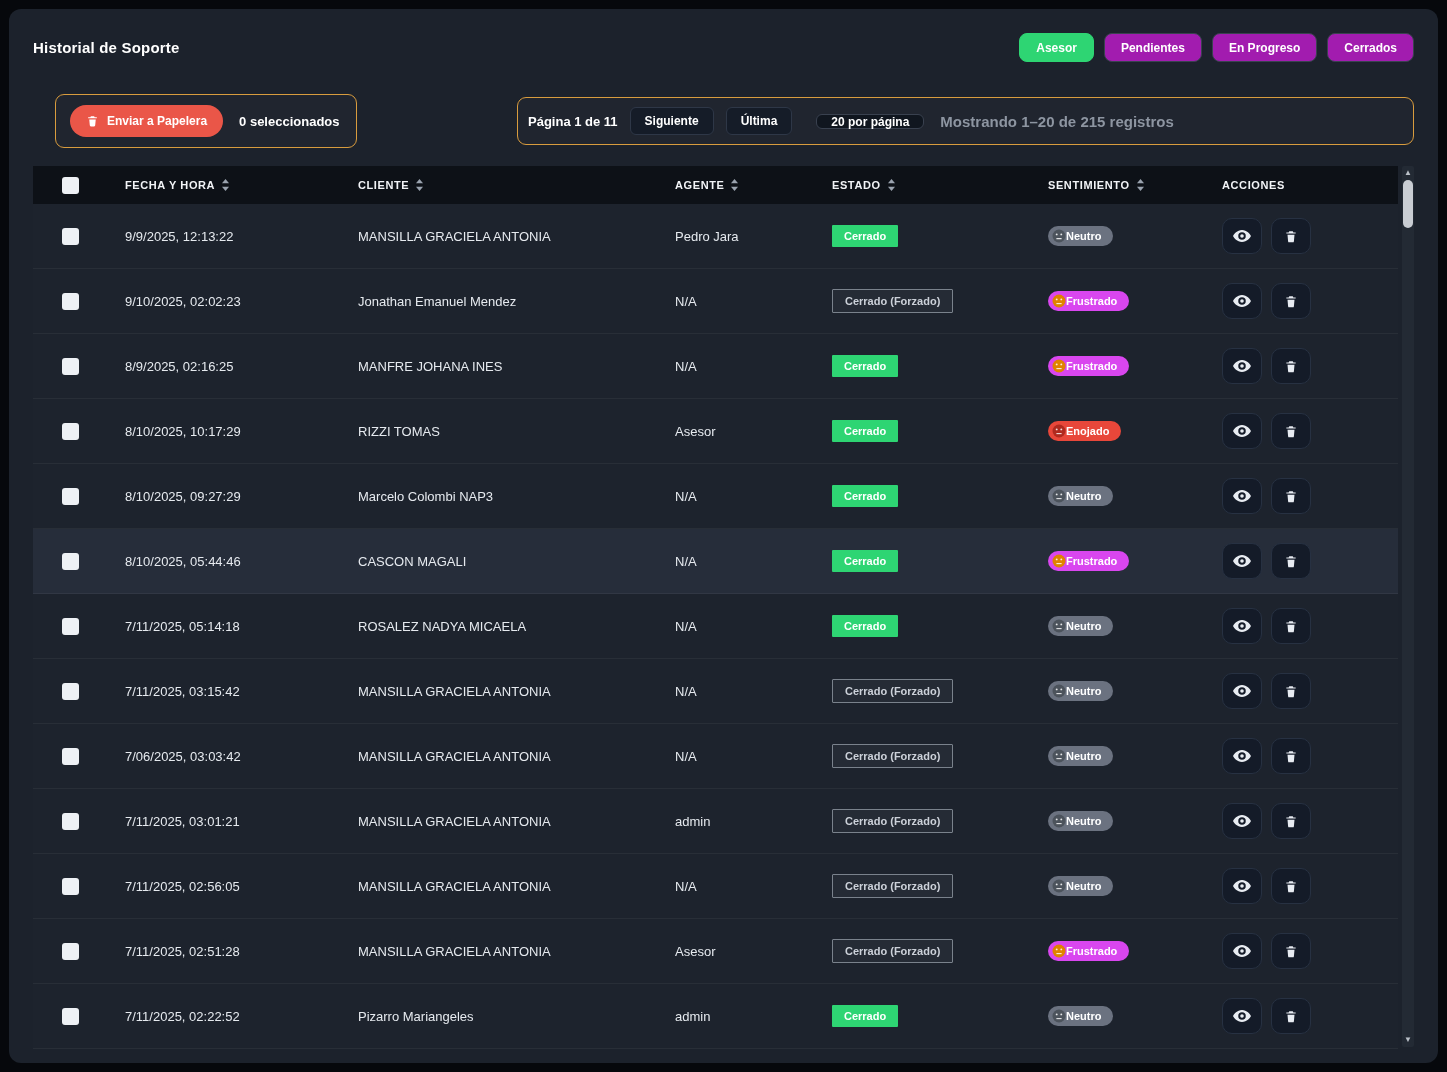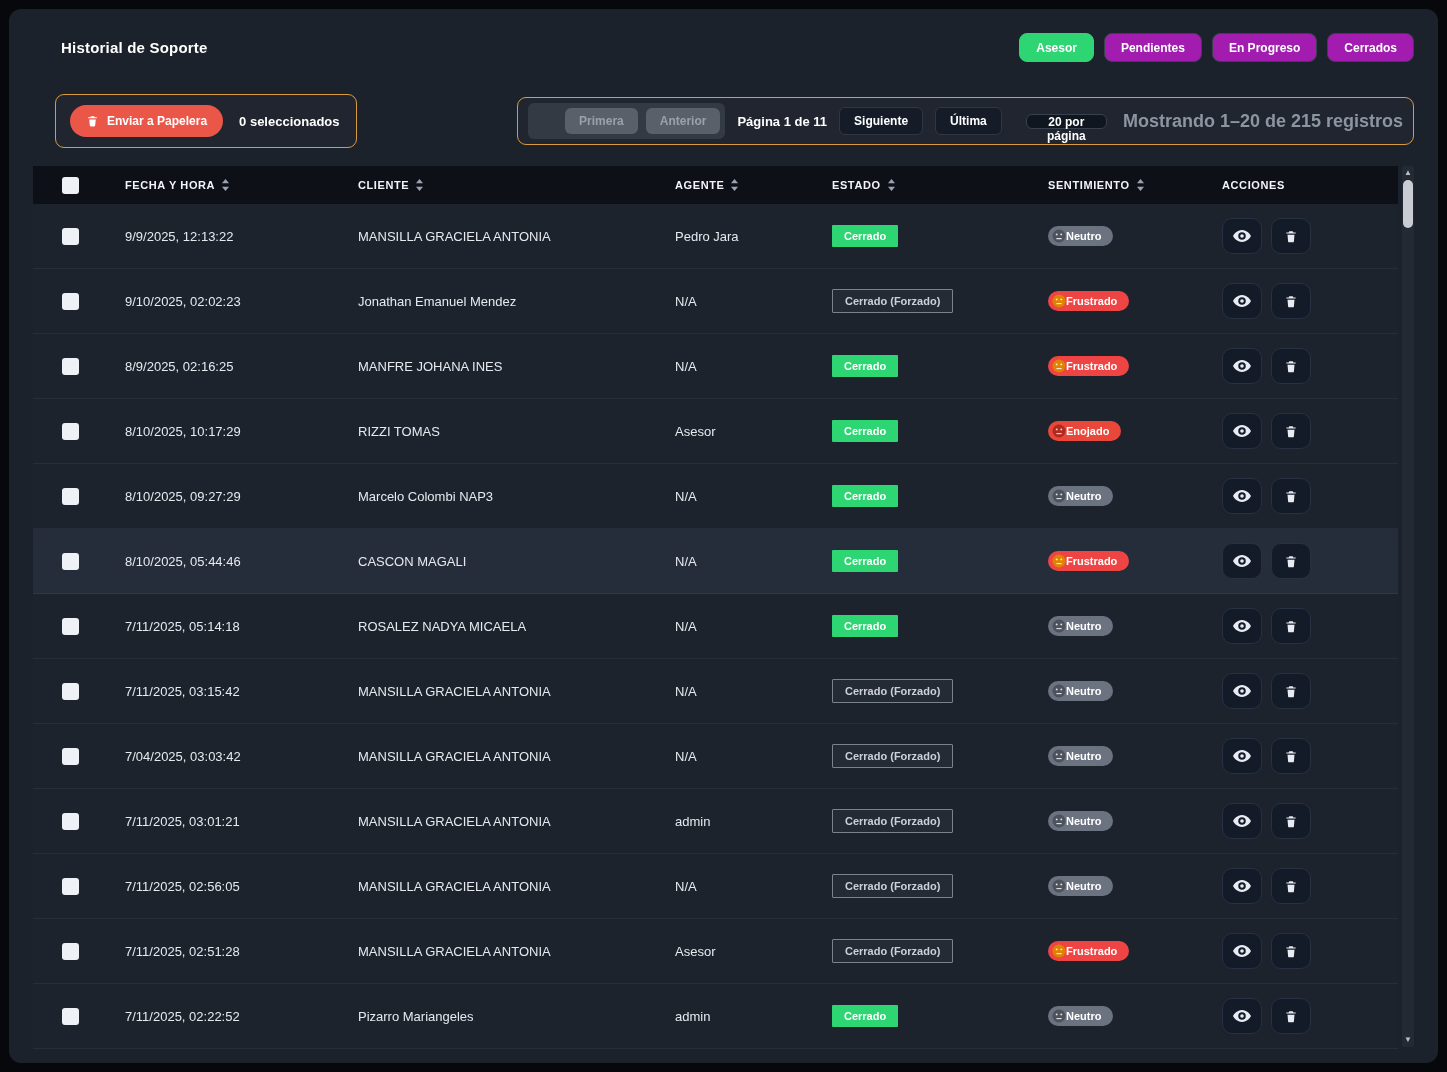--- a/index.html
+++ b/index.html
@@ -3,21 +3,21 @@
 <meta charset="utf-8">
 <style>
   * { margin:0; padding:0; box-sizing:border-box; }
   html,body { width:1447px; height:1072px; overflow:hidden; background:#06080c;
     font-family:"Liberation Sans","DejaVu Sans",sans-serif; }
   .app { position:absolute; inset:9px; background:#1c222c; border-radius:12px;
     padding:0 24px; overflow:hidden; }
 
   
   .header-row { display:flex; justify-content:space-between; align-items:center; margin-top:24px; }
-  .page-title { color:#fff; font-size:15px; font-weight:bold; letter-spacing:.2px;margin-left:28px; }
+  .page-title { color:#fff; font-size:15px; font-weight:bold; letter-spacing:.2px; }
   .filter-group { display:flex; gap:10px; }
   .filter-btn { height:29px; padding:0 16px; border-radius:8px; font-size:12px; font-weight:bold;
     color:#fff; background:#a21caf; border:1px solid #3a4250; cursor:pointer;
     font-family:inherit; }
   .filter-btn.active { background:#2ed573; border-color:#2ed573; color:#fff; }
 
   
   .toolbar-row { display:flex; justify-content:space-between; align-items:center; margin-top:32px; }
   .bulk-box { width:302px; height:54px; margin-left:22px; border:1px solid #d89c3e; border-radius:9px;
     background:#20252f; display:flex; align-items:center; gap:16px; padding:0 14px; }
@@ -31,21 +31,21 @@
   .pag-inset { width:296px; height:36px; background:#343a43; border-radius:6px;
     display:flex; align-items:center; justify-content:flex-end; gap:8px; padding:0 5px; }
   .pag-btn { height:26px; padding:0 14px; border-radius:6px; font-size:12px; font-weight:bold;
     font-family:inherit; cursor:pointer; }
   .pag-btn.disabled { background:#5a6069; border:none; color:#9aa1aa; cursor:default; }
   .pag-btn.dark { background:#151c28; border:1px solid #2e3747; color:#fff; height:28px; }
   .page-status { color:#fff; font-size:13px; font-weight:bold; white-space:nowrap; }
   .per-page-btn { height:15px; padding:0 14px; border-radius:6px; background:#10161f;
     border:1px solid #39414f; color:#fff; font-size:12px; font-weight:bold;
     font-family:inherit; cursor:pointer; margin-left:12px; }
-  .showing-text { color:#8d95a1; font-size:18px; font-weight:bold; white-space:nowrap; margin-left:4px; }
+  .showing-text { color:#8d95a1; font-size:15px; font-weight:bold; white-space:nowrap; margin-left:4px; }
 
   
   .table-wrap { position:relative; margin-top:18px; }
   .table { margin-right:16px; }
   .trow, .thead { display:grid; grid-template-columns:74px 233px 317px 157px 216px 174px 1fr;
     align-items:center; }
   .thead { height:38px; background:#0d1117; }
   .thead .cell { color:#f2f4f7; font-size:11px; font-weight:bold; letter-spacing:.6px;
     display:flex; align-items:center; gap:6px; cursor:pointer; }
   .trow { height:65px; background:#1d232d; border-bottom:1px solid rgba(255,255,255,.05); }
@@ -57,21 +57,21 @@
   .sort-icon { flex:0 0 auto; display:inline-flex; }
 
   .badge { display:inline-block; font-size:11px; font-weight:bold; color:#fff;
     padding:5px 12px; border-radius:1px; }
   .badge-green { background:#2ed573; }
   .badge-outline { background:rgba(255,255,255,.04); border:1px solid #7a828c; color:#ccd1d9; }
 
   .sent { display:inline-flex; align-items:center; gap:0; font-size:11px; font-weight:bold;
     color:#fff; padding:3px 12px 3px 4px; border-radius:12px; }
   .sent-neutro { background:#6b7280; } .sent-neutro .face-bg { fill:#4c535c; }
-  .sent-frustrado { background:#ef4444;justify-content:center; } .sent-frustrado .face-bg { fill:#e08300; }
+  .sent-frustrado { background:#d946ef;justify-content:center; } .sent-frustrado .face-bg { fill:#e08300; }
   .sent-enojado { background:#e8473a; } .sent-enojado .face-bg { fill:#b02a1f; }
 
   .cell-actions { display:flex; gap:9px; }
   .action-btn { width:40px; height:36px; border-radius:10px; background:#141b28;
     border:1px solid #273142; display:flex; align-items:center; justify-content:center;
     cursor:pointer; }
 
   
   .scrollbar { position:absolute; top:0; right:0; width:12px; height:881px; background:#232a34;
     border-radius:2px; }
@@ -103,24 +103,20 @@
           <svg width="13" height="14" viewBox="0 0 24 24" fill="#fff">
               <path d="M9 3h6l1 2h4v2H4V5h4l1-2zm-3 6h12l-1 11a2 2 0 0 1-2 2H9a2 2 0 0 1-2-2L6 9z"></path>
             </svg>
         </span>
         <span>Enviar a Papelera</span>
       </button>
       <span class="selected-count">0 seleccionados</span>
     </div>
 
     <div class="pagination-box">
-      <div class="pag-inset">
-        <button class="pag-btn disabled">Primera</button>
-        <button class="pag-btn disabled">Anterior</button>
-      </div>
       <span class="page-status">Página 1 de 11</span>
       <button class="pag-btn dark">Siguiente</button>
       <button class="pag-btn dark">Última</button>
       <button class="per-page-btn">20 por página</button>
       <span class="showing-text">Mostrando 1–20 de 215 registros</span>
     </div>
   </div>
 
   <div class="table-wrap">
     <div class="table">
@@ -487,21 +483,21 @@
                     <path d="M9 3h6l1 2h4v2H4V5h4l1-2zm-3 6h12l-1 11a2 2 0 0 1-2 2H9a2 2 0 0 1-2-2L6 9z"></path>
                   </svg>
         </span>
       </button>
     </div>
   </div>
           <div class="trow">
     <div class="cell cell-check">
       <span class="checkbox"></span>
     </div>
-    <div class="cell">7/04/2025, 03:03:42</div>
+    <div class="cell">7/06/2025, 03:03:42</div>
     <div class="cell">MANSILLA GRACIELA ANTONIA</div>
     <div class="cell">N/A</div>
     <div class="cell">
       <span class="badge badge-outline">Cerrado (Forzado)</span>
     </div>
     <div class="cell">
       <span class="sent sent-neutro">
         <svg width="14" height="14" viewBox="0 0 14 14">
           <circle class="face-bg" cx="7" cy="7" r="6.5"></circle>
           <circle cx="4.7" cy="5.4" r="0.95" fill="#fff" opacity=".85"></circle>

